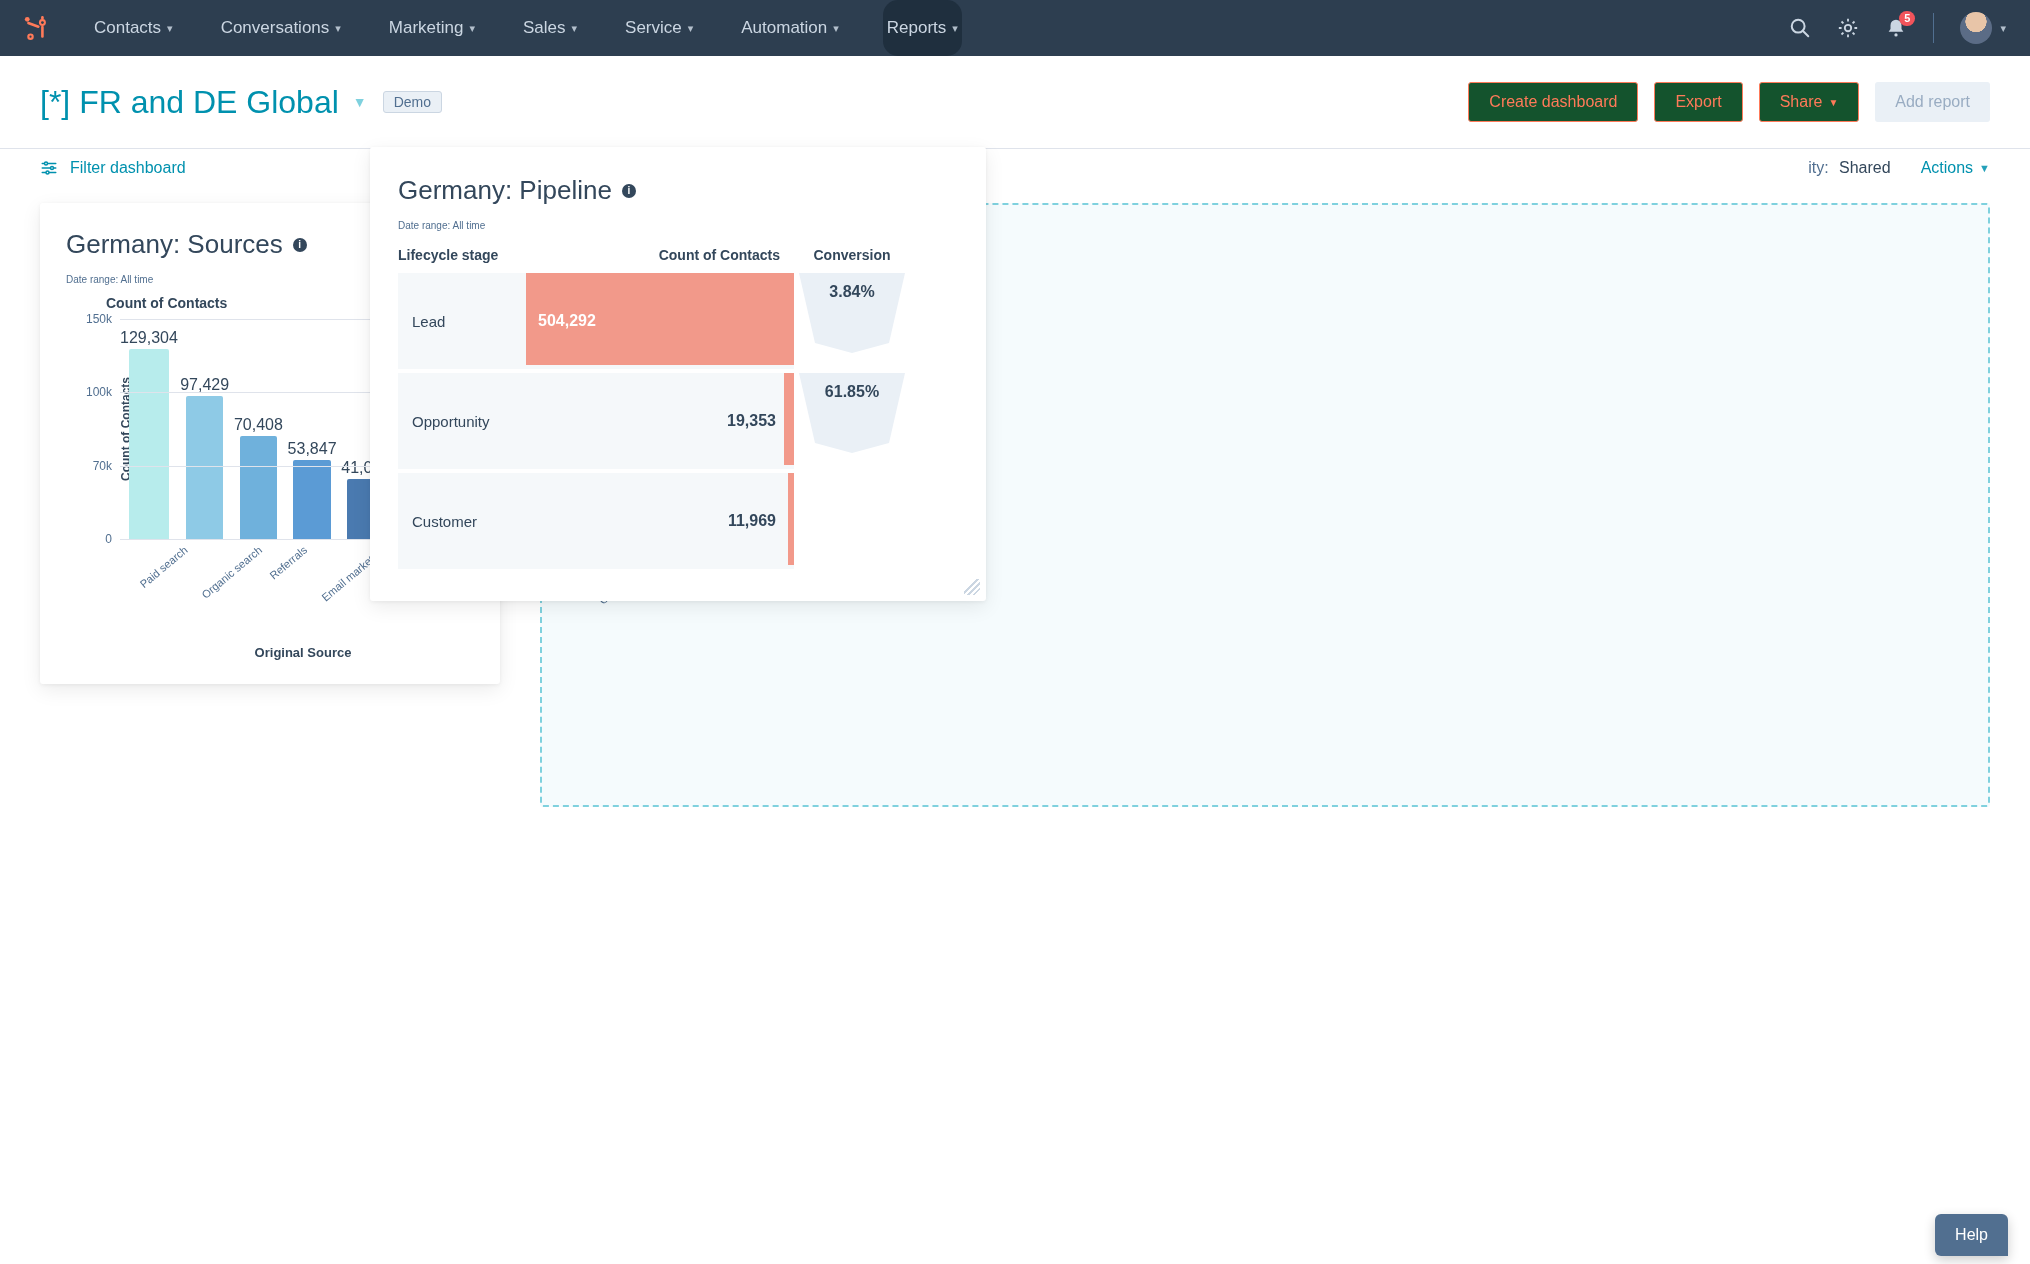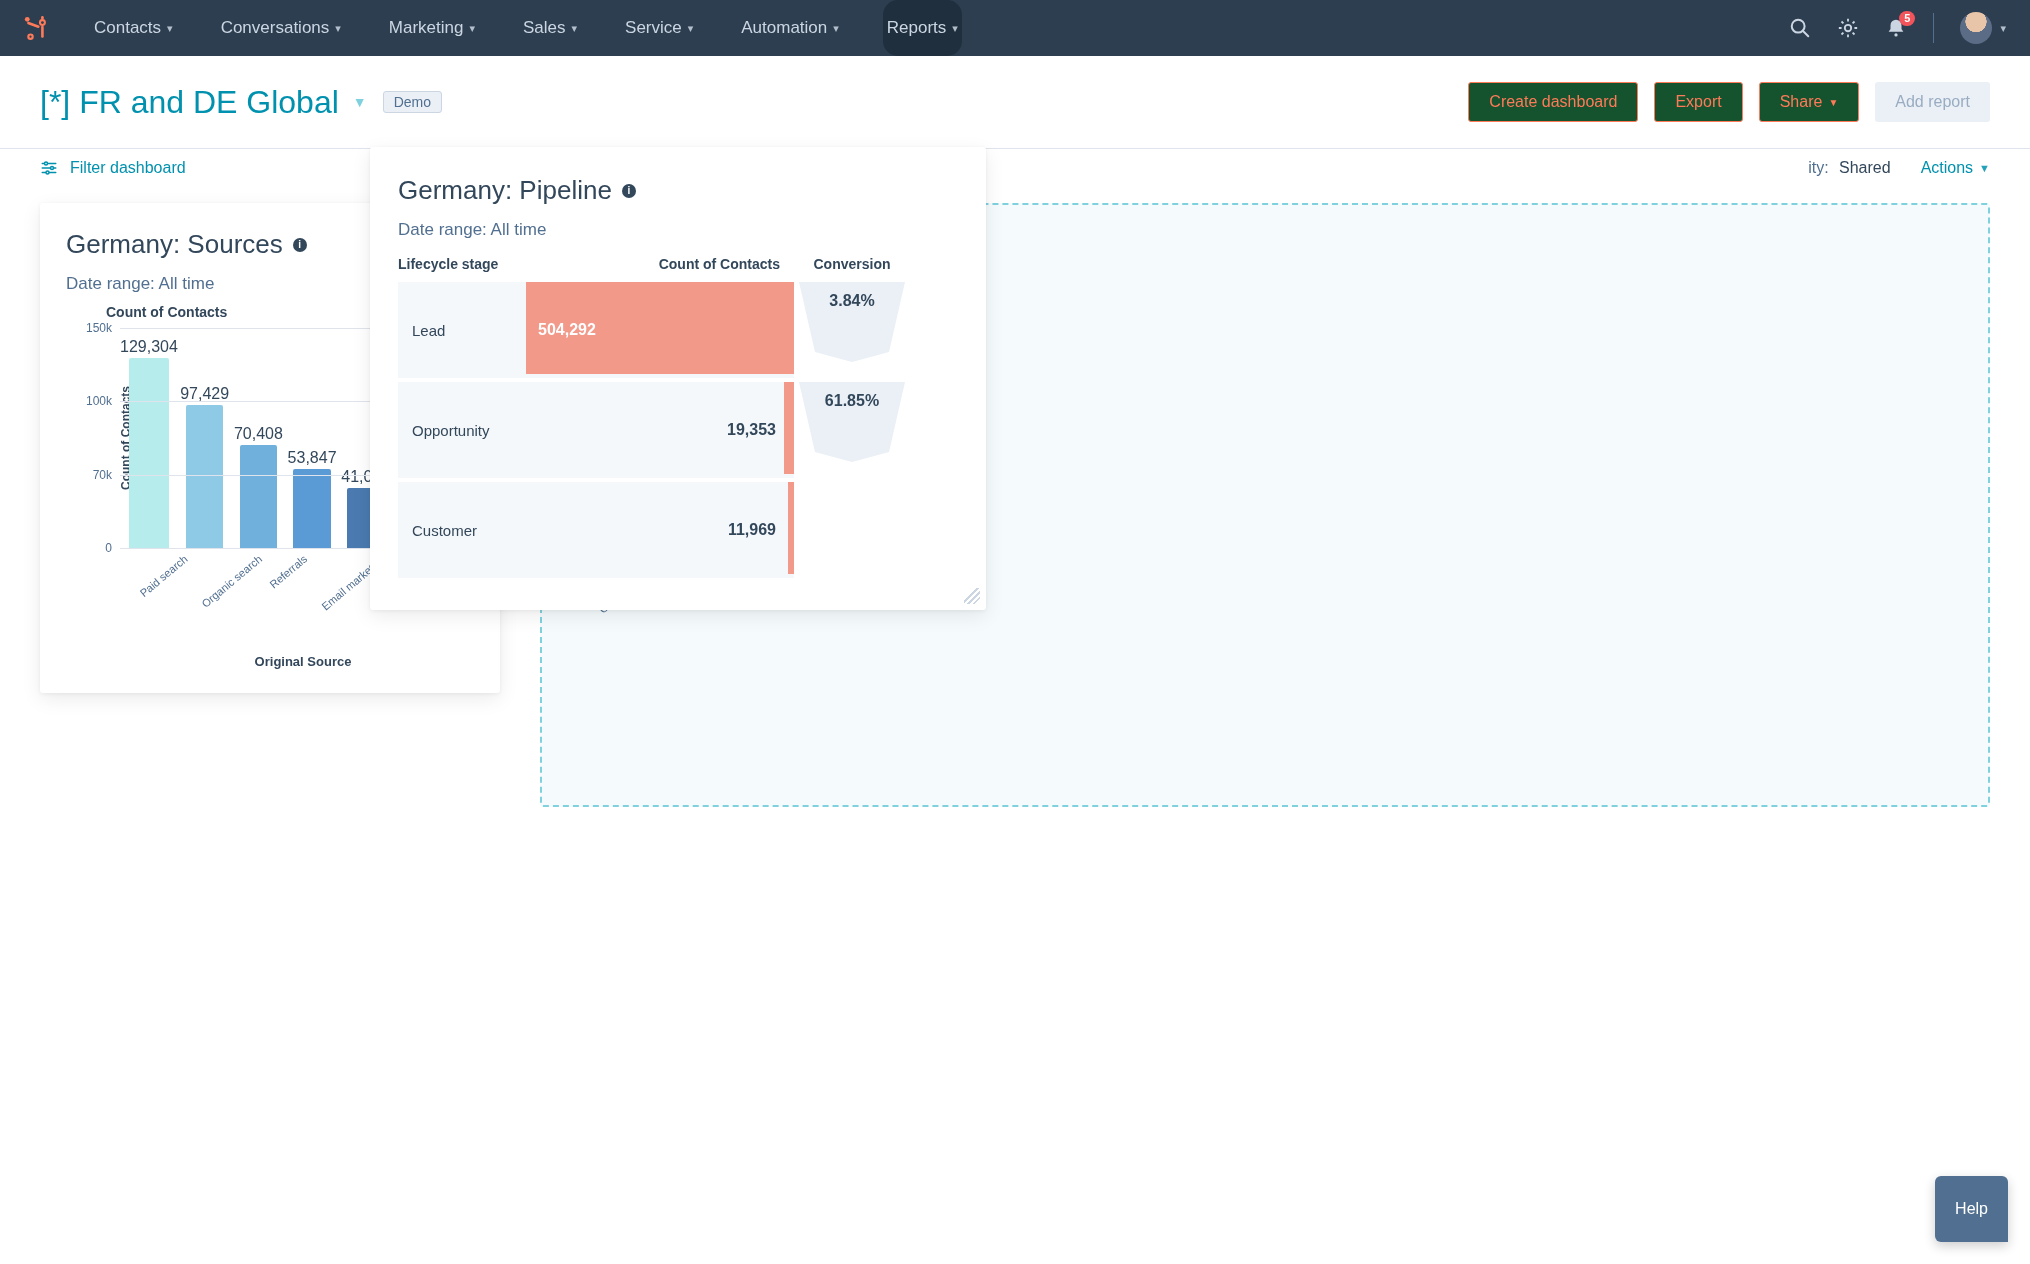--- a/index.html
+++ b/index.html
@@ -47,21 +47,21 @@
   .dash { padding:12px 40px 20px; position:relative; height:620px; }
   .dropzone {
     position:absolute; left:540px; right:40px; top:16px; bottom:0;
     border:2px dashed #7fd1de; border-radius:3px; background:#f5fbfd;
   }
   
   .card { background:#fff; box-shadow:0 1px 4px rgba(0,0,0,.06), 0 6px 20px rgba(0,0,0,.08); border-radius:3px;}
   .card h2 { margin:0; font-size:26px; color:#33475b; font-weight:500; display:flex; align-items:center; gap:10px;}
   .info-dot { width:14px; height:14px; border-radius:50%; background:#33475b; color:#fff; font-size:10px;
               display:inline-flex; align-items:center; justify-content:center; font-weight:700;}
-  .sub { color:#516f90; font-size:17px; margin-top:14px; }
+  .sub { color:#516f90; font-size:10px; margin-top:14px; }
   
   .sources { position:absolute; left:40px; top:16px; width:460px; padding:26px 0 24px 26px;}
   .chart { margin-top:10px; }
   .chart .ctitle { font-size:14px; font-weight:700; text-align:left; margin-left:40px; }
   .plot { position:relative; height:220px; margin-top:8px; margin-left:54px; width:380px;}
   .grid-line { position:absolute; left:0; right:0; border-top:1px solid #dfe3eb; }
   .ytick { position:absolute; right:100%; padding-right:8px; font-size:12px; color:#516f90; transform:translateY(-50%); text-align:right; width:40px;}
   .bars { position:absolute; left:0; right:0; bottom:0; top:0; display:flex; align-items:flex-end; gap:0; }
   .barcol { flex:1; display:flex; flex-direction:column; align-items:center; justify-content:flex-end; height:100%; position:relative;}
   .barcol .val { font-size:16px; color:#33475b; margin-bottom:2px; font-weight:500; white-space:nowrap;}
@@ -87,22 +87,22 @@
   .prow .stage { width:128px; background:#f5f8fa; display:flex; align-items:center; padding-left:14px;
                  font-size:15px; color:#33475b; border-bottom:4px solid #fff;}
   .prow .count { width:268px; position:relative; border-bottom:4px solid #fff; background:#f5f8fa;}
   .prow .count .fill { position:absolute; left:0; top:0; bottom:4px;}
   .prow .count .num  { position:absolute; top:50%; transform:translateY(-50%); font-size:16px; font-weight:600; }
   .prow .conv { width:116px; display:flex; align-items:flex-start; justify-content:center; position:relative;}
   .funnel { position:relative; width:106px; height:80px; margin-top:0;}
   .funnel svg { width:106px; height:80px; }
   .funnel .pct { position:absolute; top:10px; left:0; right:0; text-align:center; font-size:16px; font-weight:700; color:#33475b;}
   
-  .help { position:fixed; right:22px; bottom:22px; background:#516f90; color:#fff;
-          padding:24px 20px; border-radius:6px 6px 0 6px; font-size:16px; font-weight:500;
+  .help { position:fixed; right:22px; bottom:8px; background:#516f90; color:#fff;
+          padding:12px 20px; border-radius:6px 6px 0 6px; font-size:16px; font-weight:500;
           box-shadow:0 4px 12px rgba(0,0,0,.2); cursor:pointer;}
 </style>
 </head>
 <body>
 
 <div class="nav">
   <div class="logo">
     <svg viewBox="0 0 24 24">
         <circle cx="17" cy="7" r="3.2"></circle>
         <circle cx="17" cy="7" r="1.3" fill="#2d3e50"></circle>

